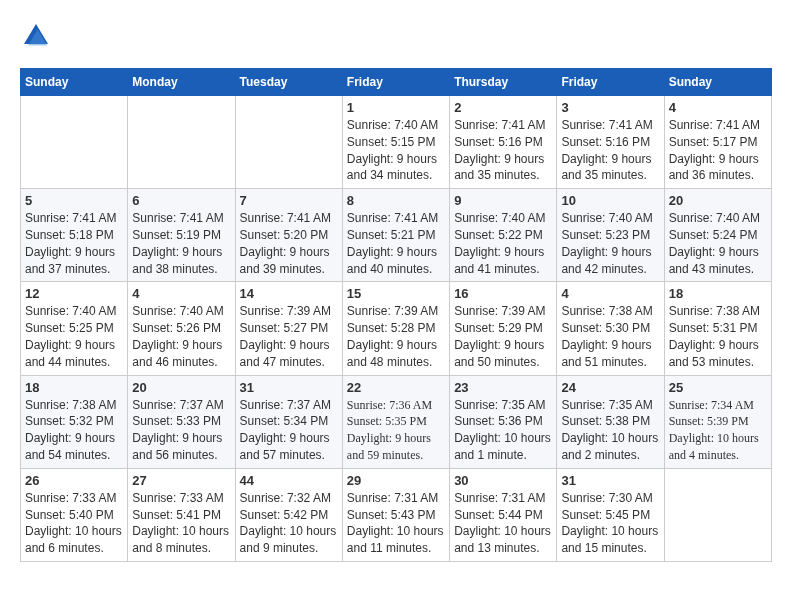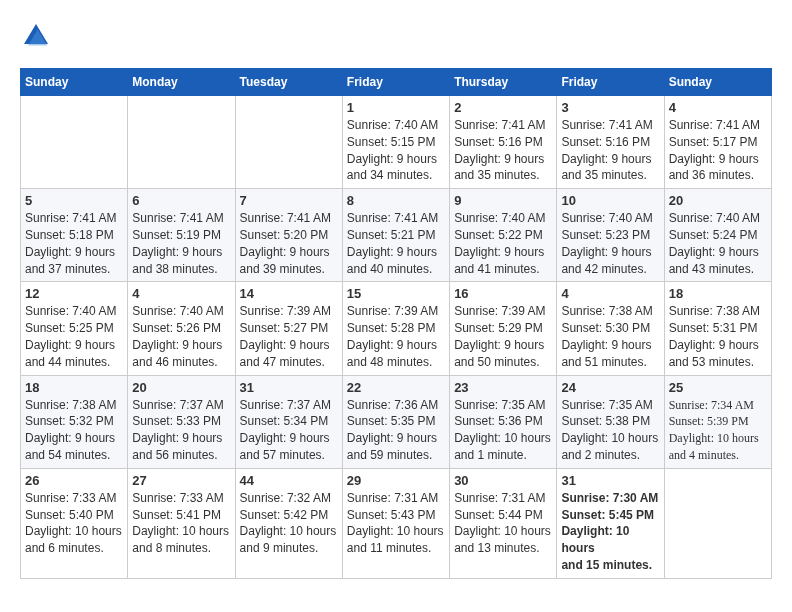--- a/index.html
+++ b/index.html
@@ -274,21 +274,21 @@
         </td>
         <td>
           <div class="day-number">31</div>
           <div class="day-info" style="white-space: pre-line;">Sunrise: 7:37 AM
 Sunset: 5:34 PM
 Daylight: 9 hours
 and 57 minutes.</div>
         </td>
         <td>
           <div class="day-number">22</div>
-          <div class="day-info" style="white-space: pre-line;">Sunrise: 7:36 AM
+          <div class="day-info" style="white-space: pre-line; font-family: Liberation Serif, serif;">Sunrise: 7:36 AM
 Sunset: 5:35 PM
 Daylight: 9 hours
 and 59 minutes.</div>
         </td>
         <td>
           <div class="day-number">23</div>
           <div class="day-info" style="white-space: pre-line;">Sunrise: 7:35 AM
 Sunset: 5:36 PM
 Daylight: 10 hours
 and 1 minute.</div>
@@ -339,21 +339,21 @@
         </td>
         <td>
           <div class="day-number">30</div>
           <div class="day-info" style="white-space: pre-line;">Sunrise: 7:31 AM
 Sunset: 5:44 PM
 Daylight: 10 hours
 and 13 minutes.</div>
         </td>
         <td>
           <div class="day-number">31</div>
-          <div class="day-info" style="white-space: pre-line; font-weight: bold;">Sunrise: 7:30 AM
+          <div class="day-info" style="white-space: pre-line;">Sunrise: 7:30 AM
 Sunset: 5:45 PM
 Daylight: 10 hours
 and 15 minutes.</div>
         </td>
         <td class="empty-cell"></td>
       </tr>
     </tbody>
 </table>
 
 </body></html>

